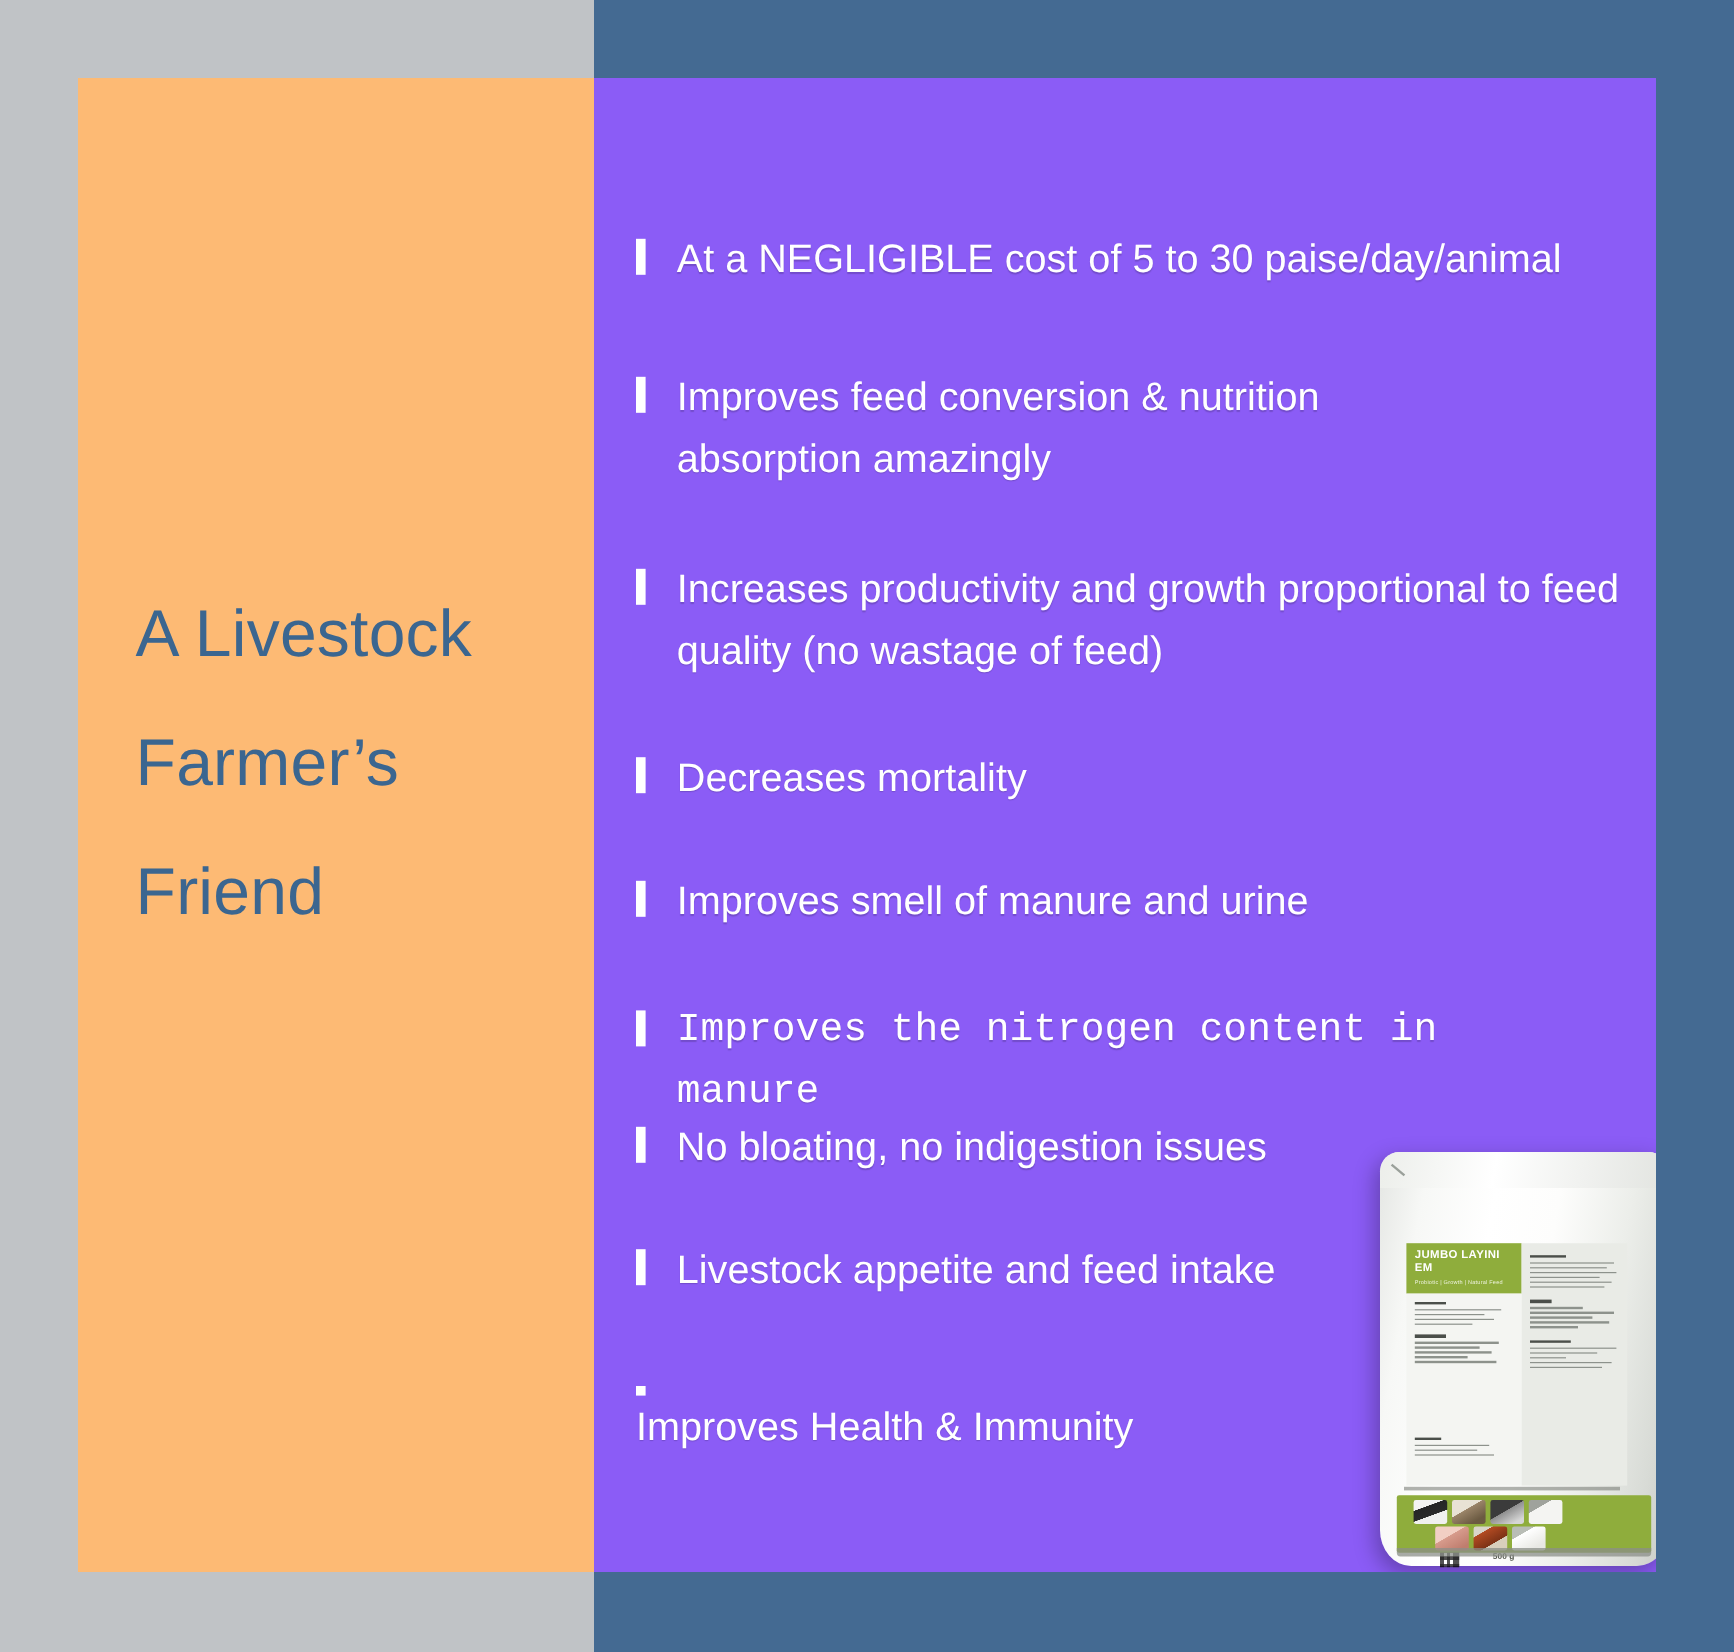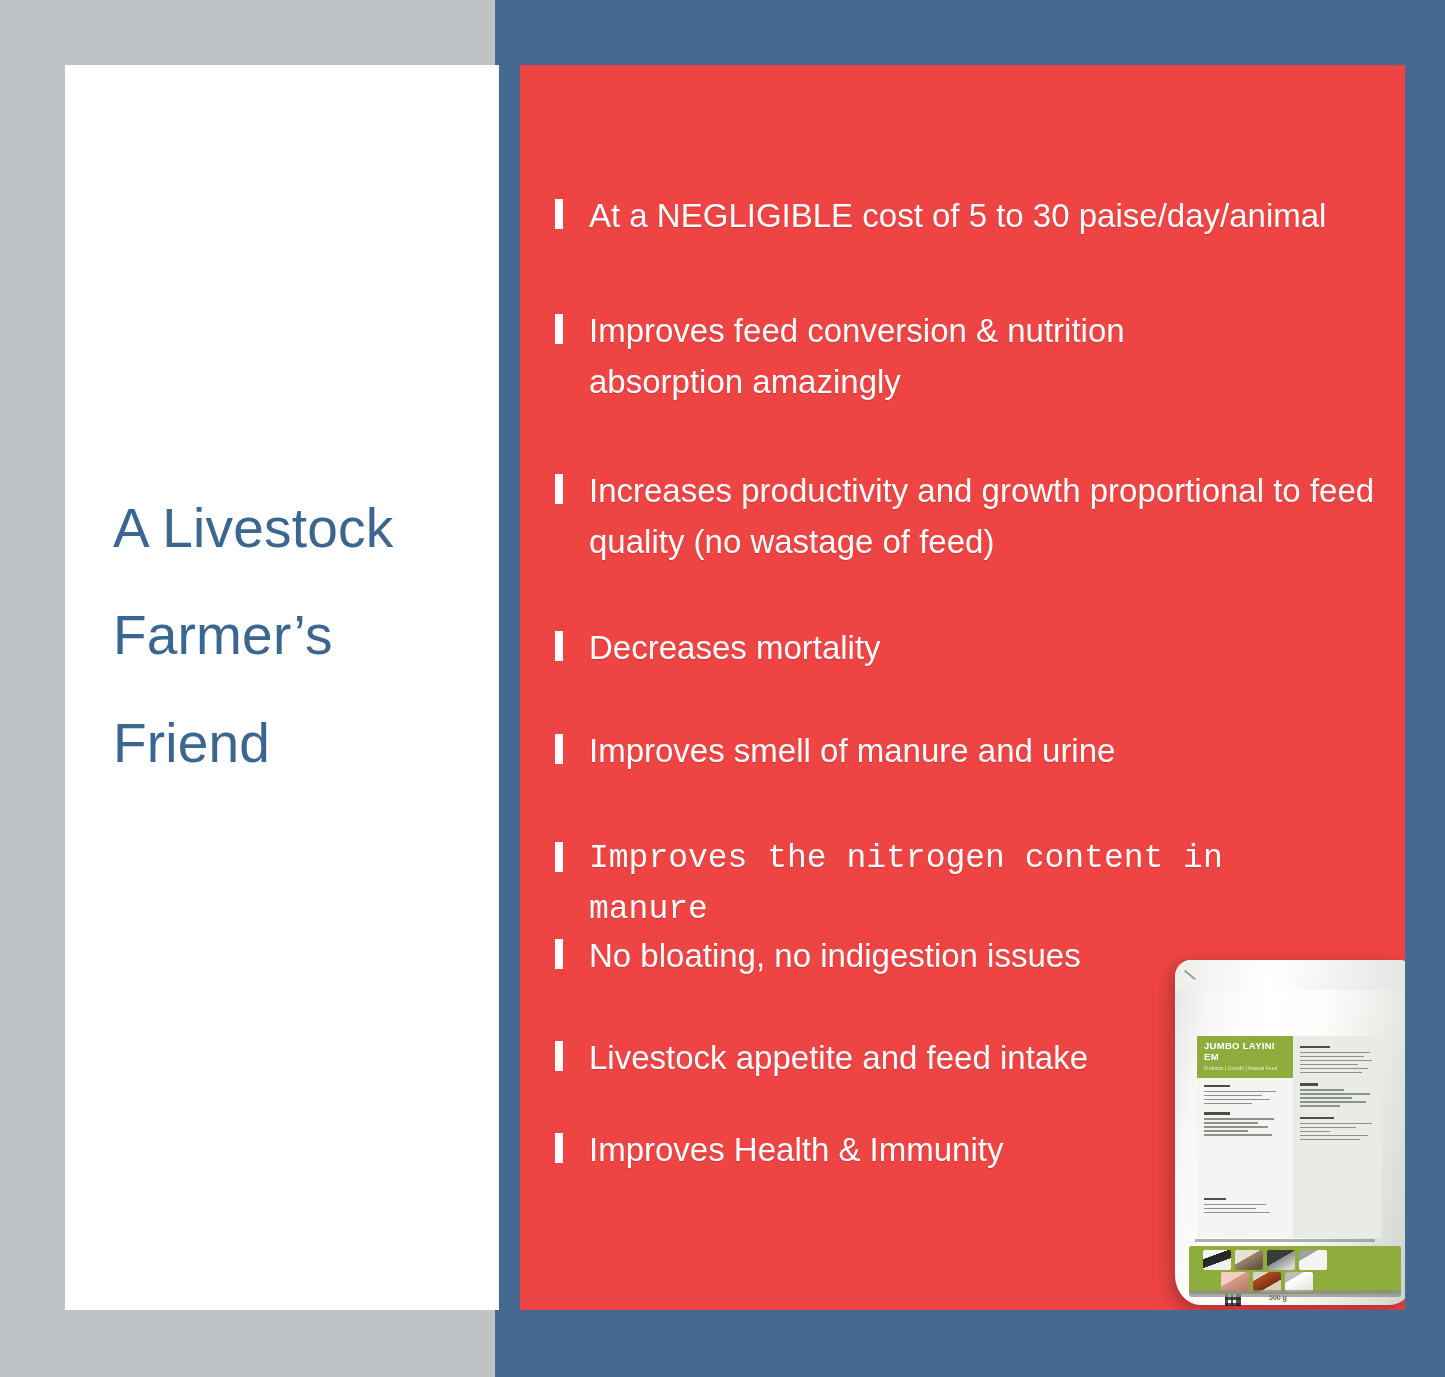--- a/index.html
+++ b/index.html
@@ -26,29 +26,28 @@
     background:#446a92;
   }
   .gray-left{
     position:absolute;left:0;top:0;width:495px;height:1377px;
     background:#c0c3c6;
   }
   
   .white-panel{
     position:absolute;
     left:65px;top:65px;width:434px;height:1245px;
-    background:#ffffff;
+    background:#fdba74;
   }
   
   .green-panel{
     position:absolute;
     left:495px;top:65px;width:885px;height:1245px;
-    background:#ef4444;
+    background:#8b5cf6;
     overflow:hidden;
-    margin-left:25px;
   }
 
   
   .title-block{
     position:absolute;
     left:48px;top:410px;width:380px;
   }
   .title-line{
     color:#3b6690;
     font-size:55px;
@@ -215,21 +214,21 @@
       <div class="bullet-item" style="top:740px;left:0px;width:700px;">
         <div class="bullet-mark" style="height:30px;"></div>
         <div class="bullet-text">No bloating, no indigestion issues</div>
       </div>
 
       <div class="bullet-item" style="top:842px;left:0px;width:700px;">
         <div class="bullet-mark" style="height:30px;"></div>
         <div class="bullet-text">Livestock appetite and feed intake</div>
       </div>
 
-      <div class="bullet-item" style="top:934px;left:0px;width:700px;">
+      <div class="bullet-item" style="top:956px;left:0px;width:700px;flex-direction:column;">
         <div class="bullet-mark" style="height:30px;"></div>
         <div class="bullet-text">Improves Health &amp; Immunity</div>
       </div>
 
     </div>
 
     <div class="pouch-wrap">
       <div class="pouch">
         <div class="pouch-topseal"></div>
         <div class="pouch-notch"></div>

